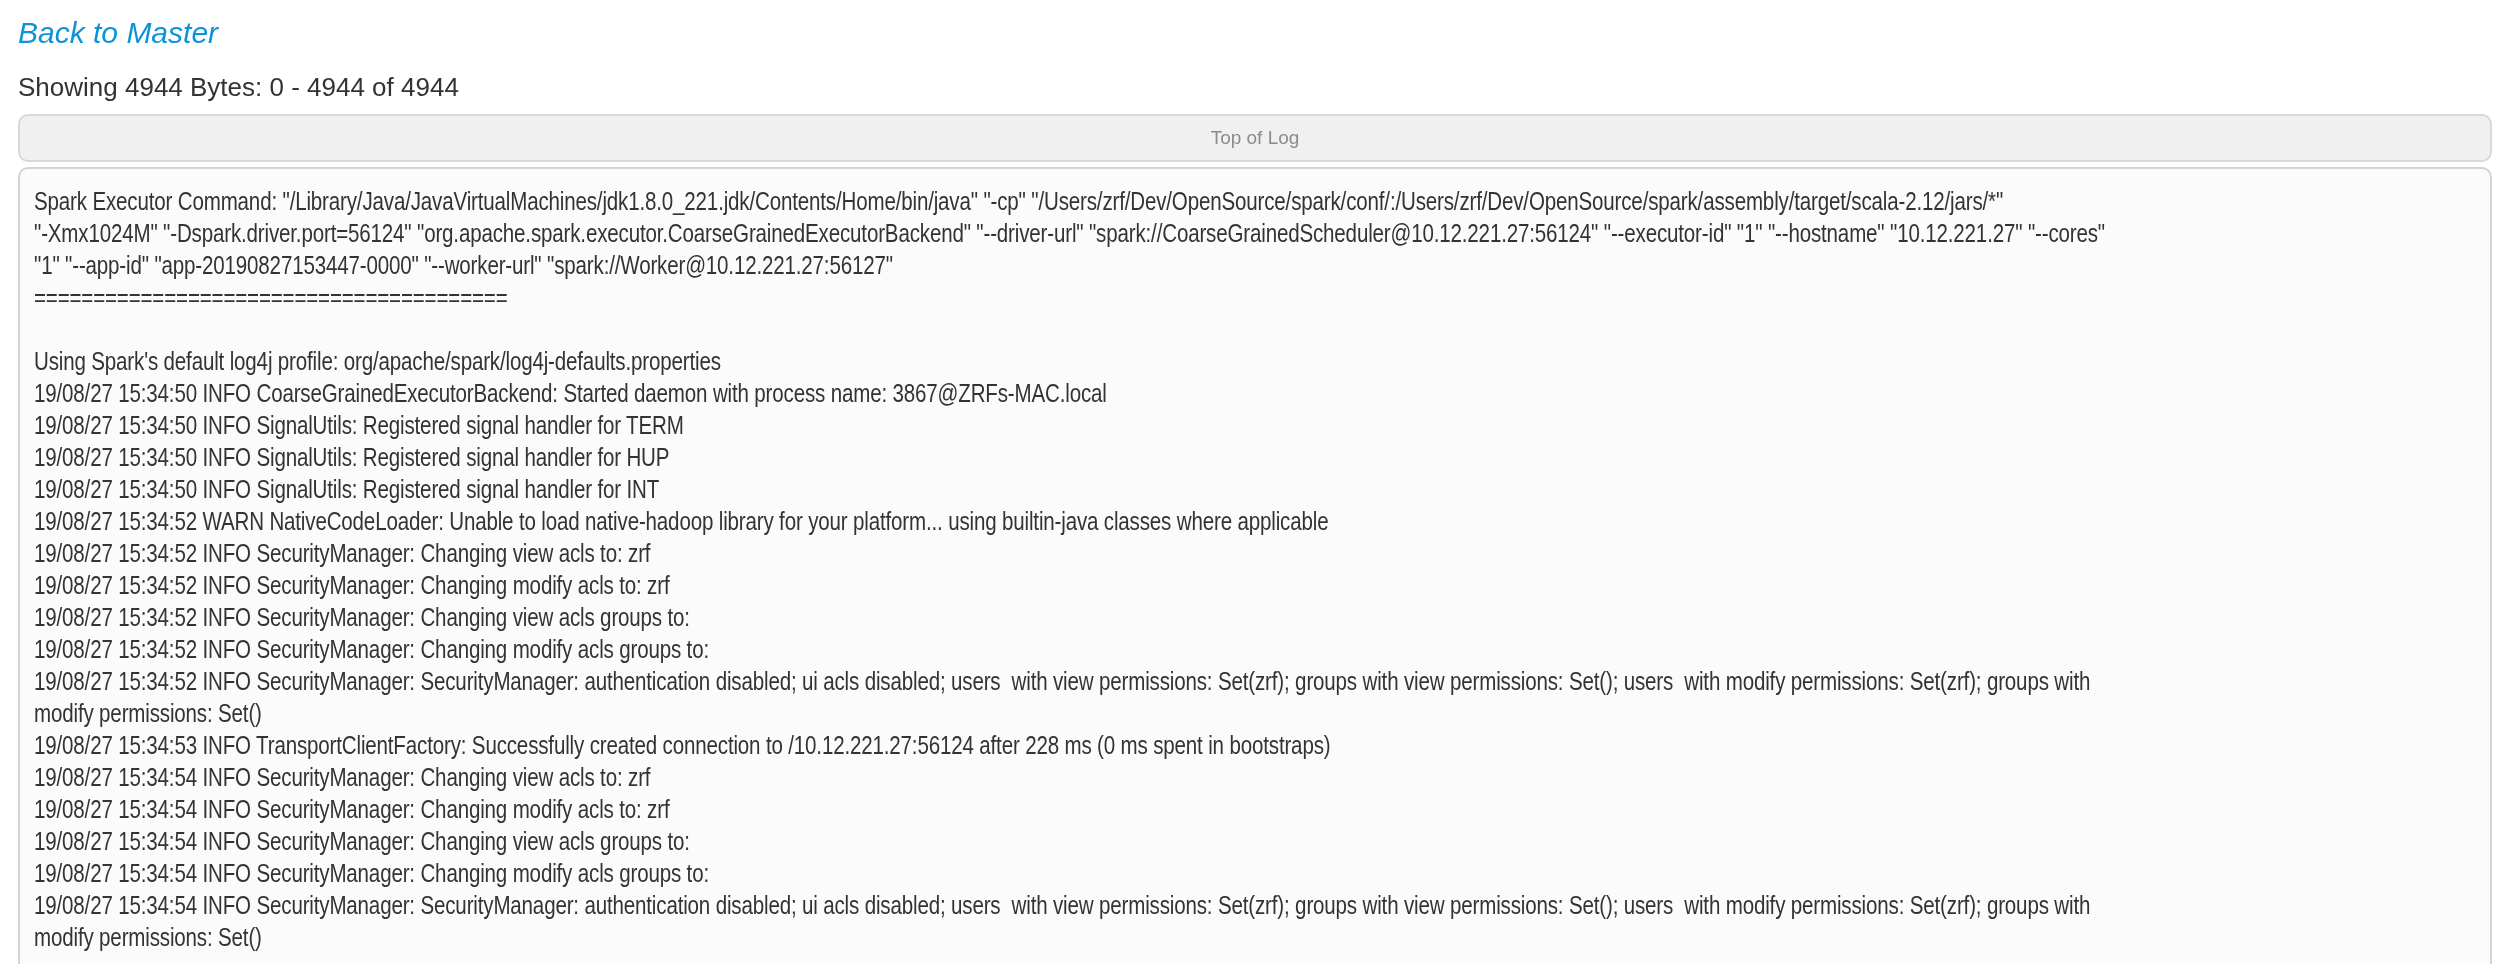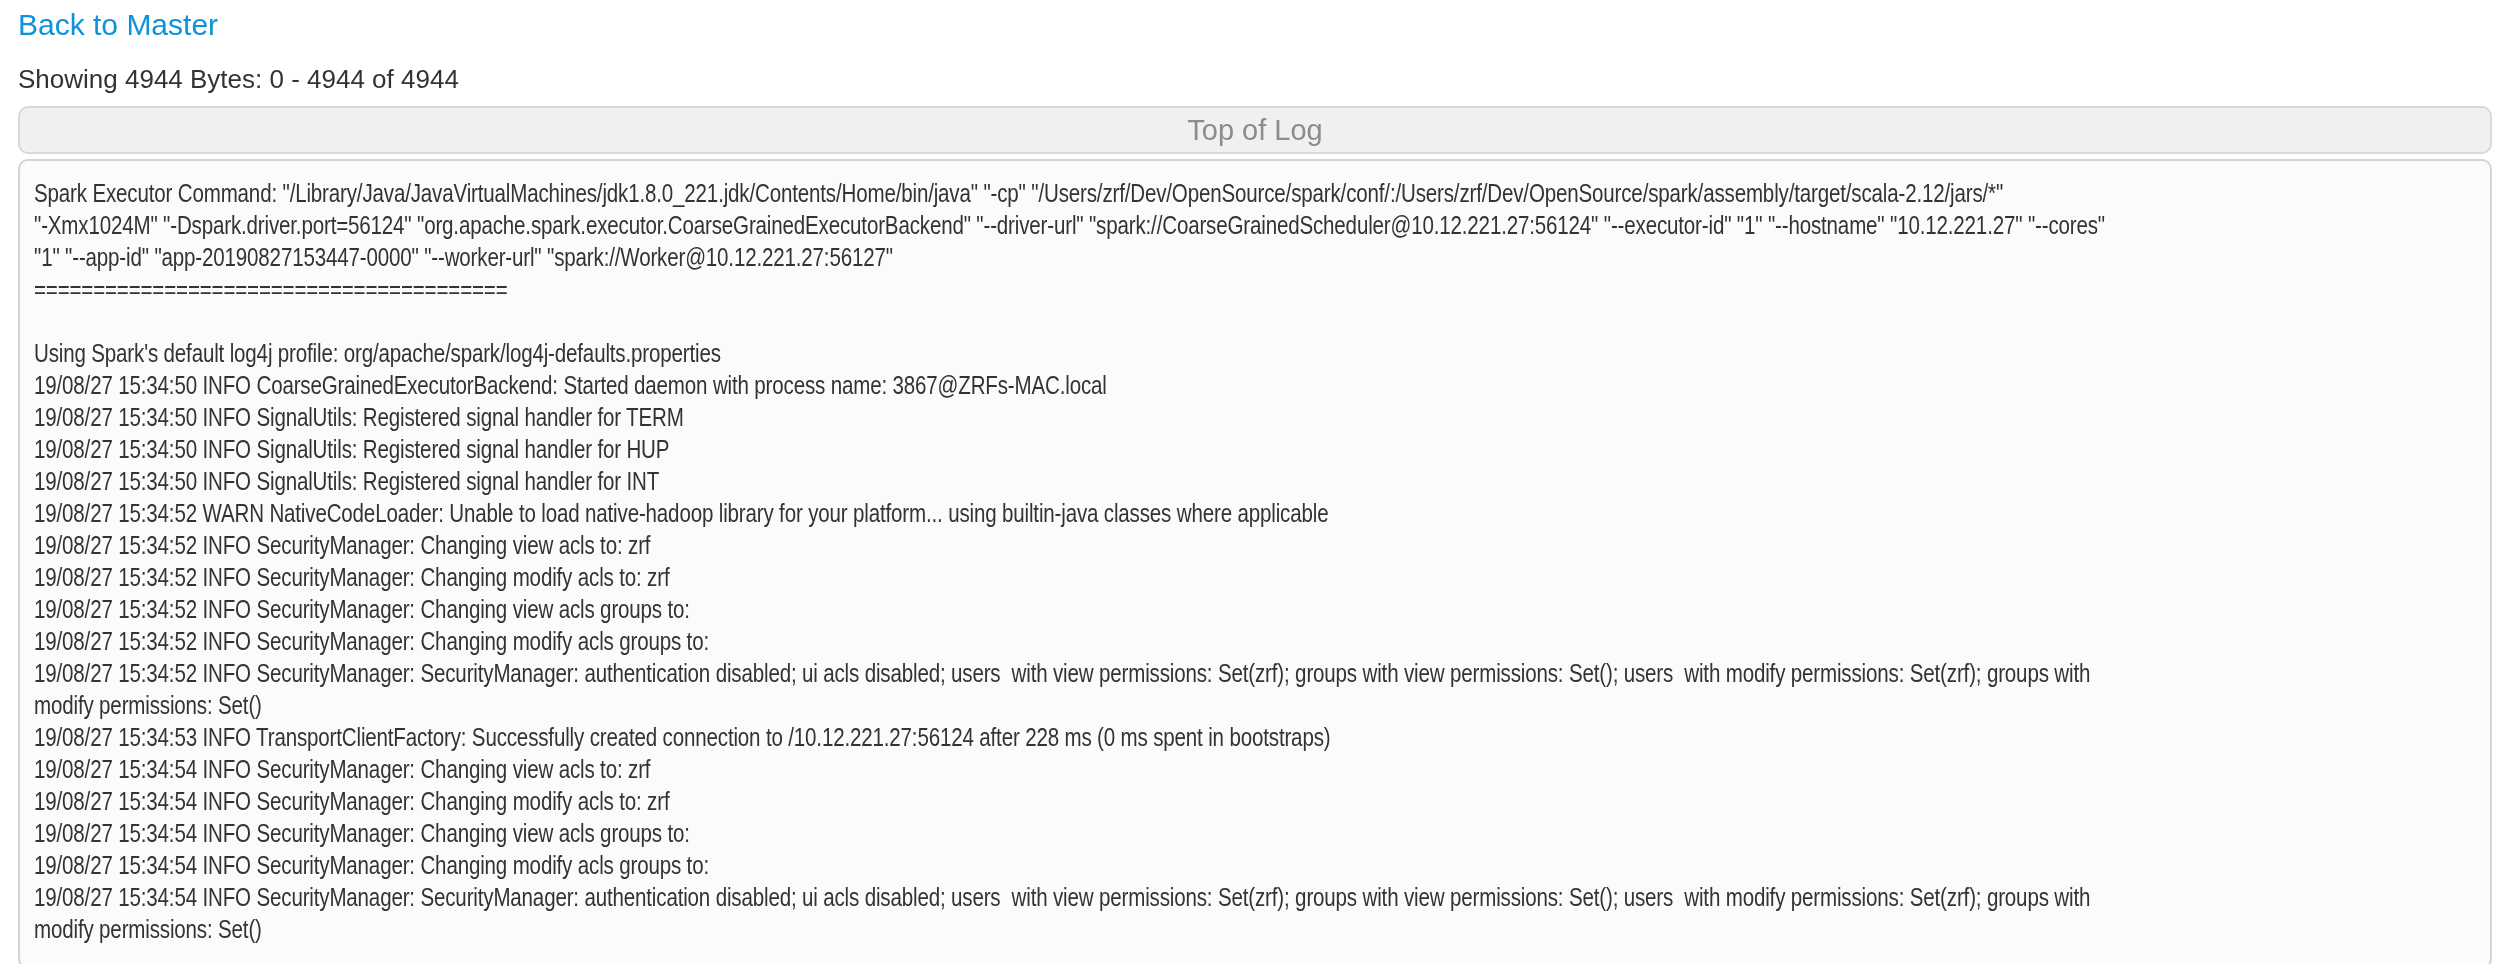--- a/index.html
+++ b/index.html
@@ -16,41 +16,42 @@
   html,body{margin:0;padding:0;}
   body{
     width:2510px;height:964px;overflow:hidden;
     background:var(--page-bg);
     font-family:"Liberation Sans","DejaVu Sans",sans-serif;
     color:var(--text);
   }
   .page{padding:0 18px;}
   .back-link{
     display:inline-block;
-    margin-top:6px;
+    margin-top:14px;
     font-size:30px;line-height:38px;
     color:var(--link);
     text-decoration:none;
     cursor:pointer;
+    font-style:italic;
   }
   .byte-info{
     margin-top:16px;
     font-size:26px;line-height:38px;
     color:var(--text);
   }
   .top-bar{
     margin-top:8px;
     height:48px;
     background:var(--bar-bg);
     border:2px solid var(--bar-border);
     border-radius:10px;
     display:flex;align-items:center;justify-content:center;
   }
   .top-bar-label{
-    font-size:29px;
+    font-size:19px;
     color:var(--bar-text);
   }
   .log-box{
     margin-top:5px;
     height:810px;
     background:var(--box-bg);
     border:2px solid var(--box-border);
     border-radius:10px;
     padding:16px 14px;
     overflow:hidden;

